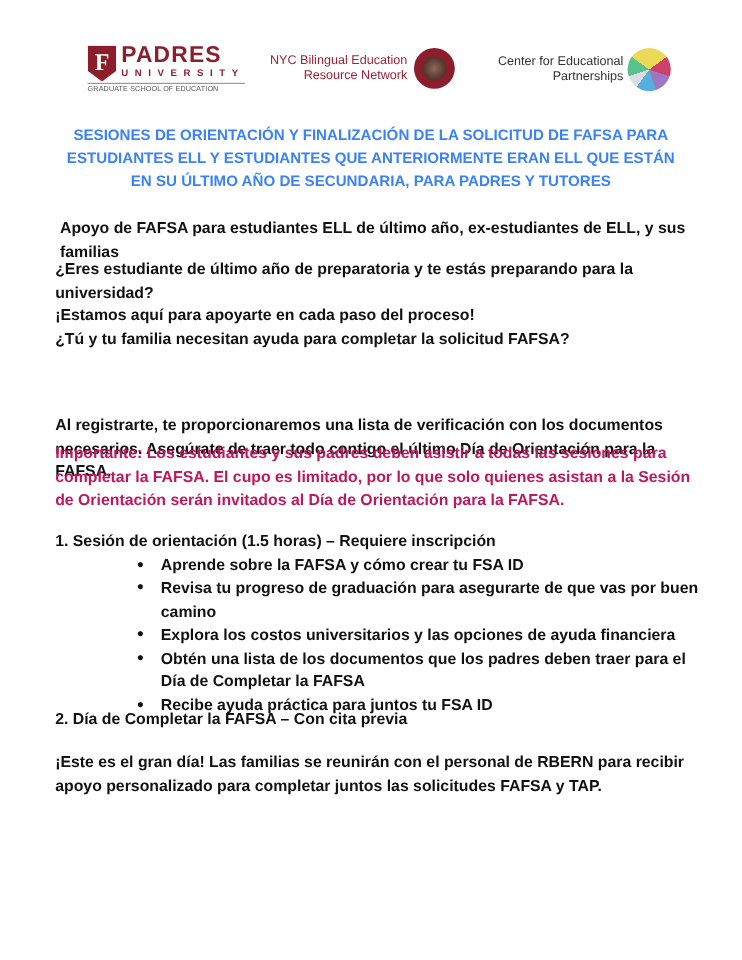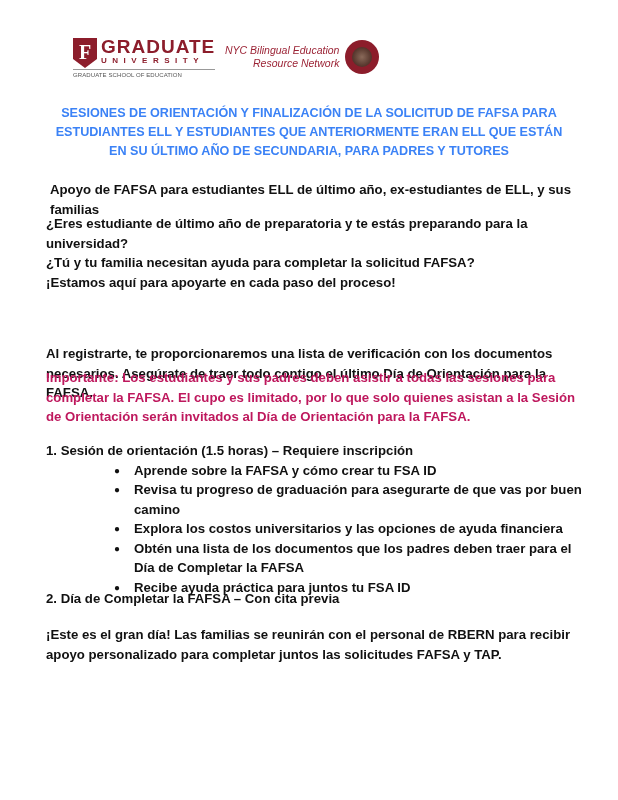--- a/index.html
+++ b/index.html
@@ -6,21 +6,21 @@
     body { width: 618px; height: 800px; position: relative; overflow: hidden;
       font-family: "Liberation Sans", "DejaVu Sans", sans-serif; color: #111; }
     .logos { position: absolute; top: 36px; left: 0; width: 618px; height: 50px; }
     .fordham { position: absolute; left: 73px; top: 2px; display: flex; align-items: flex-start; }
     .shield { width: 24px; height: 30px; background: #8c1d2b; clip-path: polygon(0 0,100% 0,100% 70%,50% 100%,0 70%);
       color: #fff; font-family: "Liberation Serif", serif; font-weight: bold; font-size: 20px; text-align: center; line-height: 28px; }
     .fordham-text { margin-left: 4px; }
     .fordham-name { color: #8c1d2b; font-weight: bold; font-size: 19px; letter-spacing: 1px; line-height: 18px; }
     .fordham-uni { color: #8c1d2b; font-weight: bold; font-size: 8px; letter-spacing: 5.5px; line-height: 10px; }
     .fordham-gse { font-size: 6px; color: #555; border-top: 1px solid #999; margin-top: 3px; padding-top: 2px; margin-left: -28px; letter-spacing: 0.1px; }
-    .rbern { position: absolute; left: 225px; top: 4px; display: flex; align-items: center; font-style: italic; }
+    .rbern { position: absolute; left: 225px; top: 4px; display: flex; align-items: center; }
     .rbern-text { color: #9b2335; font-size: 10.5px; text-align: right; line-height: 13px; }
     .rbern-seal { width: 34px; height: 34px; border-radius: 50%; background: #8c1d2b; margin-left: 6px; position: relative; }
     .rbern-seal::after { content: ""; position: absolute; left: 7px; top: 7px; width: 20px; height: 20px; border-radius: 50%;
       background: radial-gradient(circle, #8a6a5a 0%, #5a3a30 60%, #3a2220 100%); }
     .cep { position: absolute; left: 415px; top: 4px; display: flex; align-items: center; }
     .cep-text { color: #333; font-size: 10.5px; text-align: right; line-height: 13px; }
     .cep-wheel { width: 36px; height: 36px; border-radius: 50%; margin-left: 4px;
       background: conic-gradient(#e8d23a 0 15%, #c21f4e 15% 30%, #8b5fb8 30% 45%, #3aa0d8 45% 60%, #d4d7dc 60% 70%, #3cb878 70% 85%, #e8d23a 85% 100%); opacity: 0.85; }
     .title { position: absolute; top: 104px; left: 40px; width: 538px; text-align: center; color: #3b82f6; font-weight: bold;
       font-size: 12.6px; line-height: 19px; }
@@ -37,46 +37,53 @@
     .para2 { top: 625px; }
     p { margin: 0; }
   </style>
 </head>
 <body>
 
 <div class="logos">
   <div class="fordham">
     <div class="shield">F</div>
     <div class="fordham-text">
-      <div class="fordham-name">GRADUATE</div>
+      <div class="fordham-name">PADRES</div>
       <div class="fordham-uni">UNIVERSITY</div>
       <div class="fordham-gse">GRADUATE SCHOOL OF EDUCATION</div>
     </div>
   </div>
   <div class="rbern">
     <div class="rbern-text">
       <div>NYC Bilingual Education</div>
       <div>Resource Network</div>
     </div>
     <div class="rbern-seal"></div>
+  </div>
+  <div class="cep">
+    <div class="cep-text">
+      <div>Center for Educational</div>
+      <div>Partnerships</div>
+    </div>
+    <div class="cep-wheel"></div>
   </div>
 </div>
 
 <div class="title">
   <div>SESIONES DE ORIENTACIÓN Y FINALIZACIÓN DE LA SOLICITUD DE FAFSA PARA</div>
   <div>ESTUDIANTES ELL Y ESTUDIANTES QUE ANTERIORMENTE ERAN ELL QUE ESTÁN</div>
   <div>EN SU ÚLTIMO AÑO DE SECUNDARIA, PARA PADRES Y TUTORES</div>
 </div>
 
 <div class="content subtitle">Apoyo de FAFSA para estudiantes ELL de último año, ex-estudiantes de ELL, y sus familias</div>
 
 <div class="content questions">
   <p>¿Eres estudiante de último año de preparatoria y te estás preparando para la universidad?</p>
+  <p>¡Estamos aquí para apoyarte en cada paso del proceso!</p>
   <p>¿Tú y tu familia necesitan ayuda para completar la solicitud FAFSA?</p>
-  <p>¡Estamos aquí para apoyarte en cada paso del proceso!</p>
 </div>
 
 <div class="content para1">Al registrarte, te proporcionaremos una lista de verificación con los documentos necesarios. Asegúrate de traer todo contigo el último Día de Orientación para la FAFSA.</div>
 
 <div class="content important">Importante: Los estudiantes y sus padres deben asistir a todas las sesiones para completar la FAFSA. El cupo es limitado, por lo que solo quienes asistan a la Sesión de Orientación serán invitados al Día de Orientación para la FAFSA.</div>
 
 <div class="content section1">
   <p>1. Sesión de orientación (1.5 horas) – Requiere inscripción</p>
   <ul>
     <li>Aprende sobre la FAFSA y cómo crear tu FSA ID</li>

